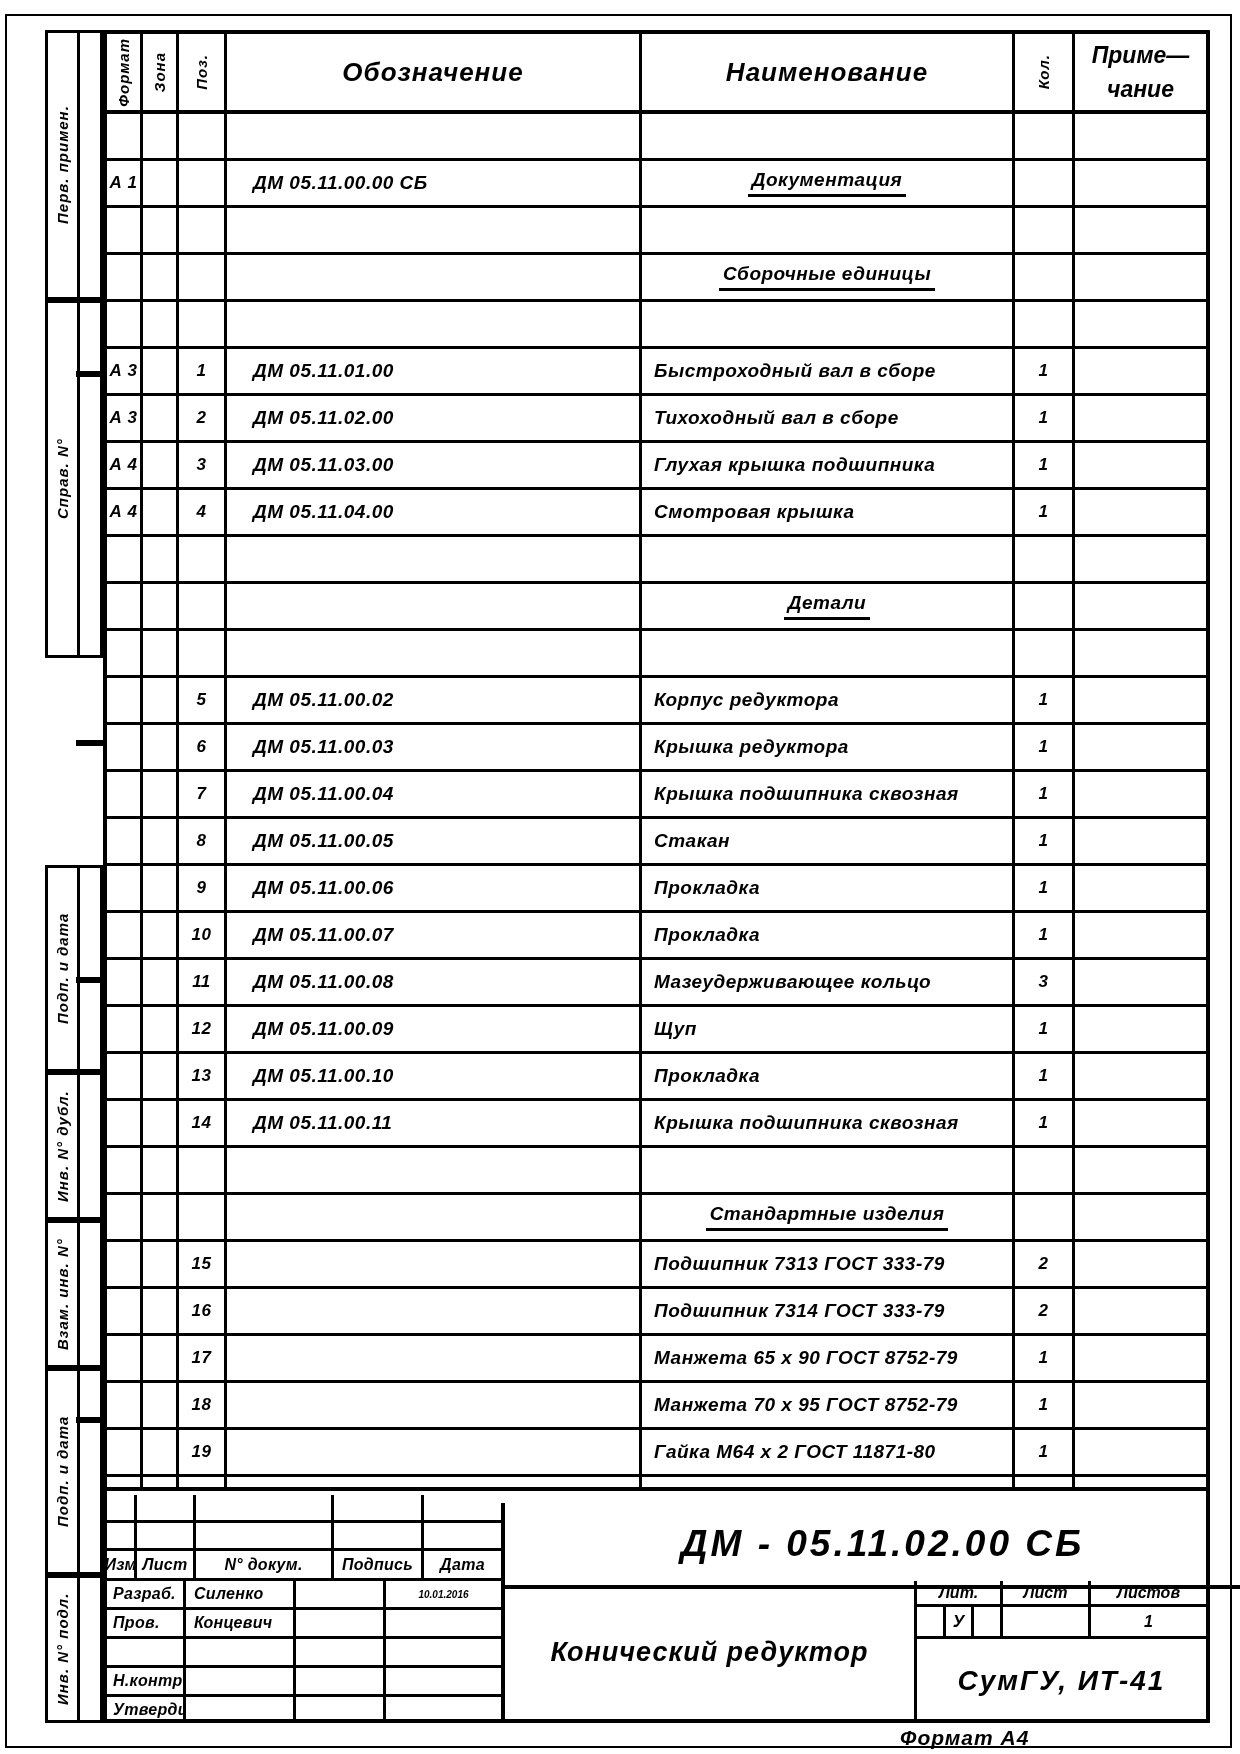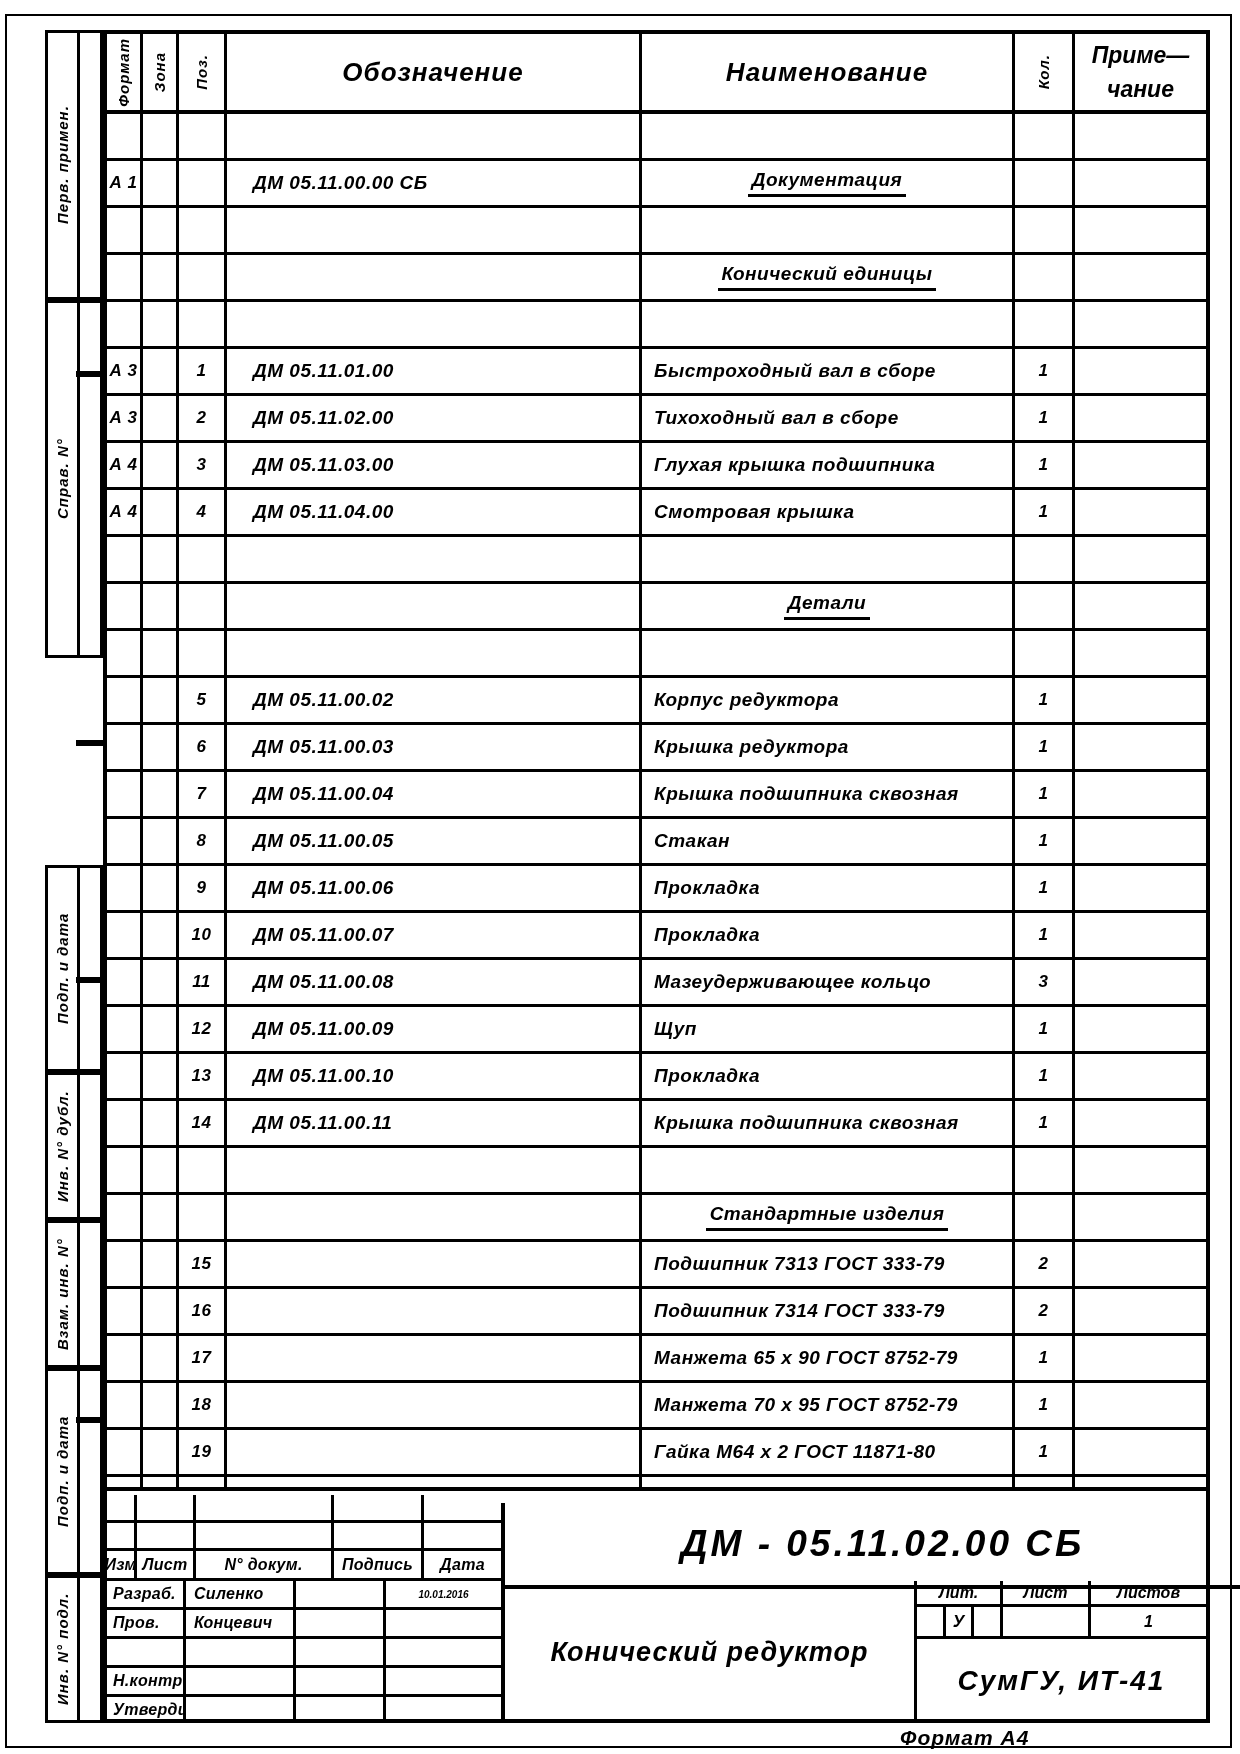--- a/index.html
+++ b/index.html
@@ -149,21 +149,21 @@
         <div class="cell c-name"></div>
         <div class="cell c-qty"></div>
         <div class="cell c-note"></div>
       </div>
       <div class="trow section">
         <div class="cell c-format"></div>
         <div class="cell c-zone"></div>
         <div class="cell c-pos"></div>
         <div class="cell c-desig"></div>
         <div class="cell c-name">
-          <span class="uline">Конический единицы</span>
+          <span class="uline">Сборочные единицы</span>
         </div>
         <div class="cell c-qty"></div>
         <div class="cell c-note"></div>
       </div>
       <div class="trow">
         <div class="cell c-format"></div>
         <div class="cell c-zone"></div>
         <div class="cell c-pos"></div>
         <div class="cell c-desig"></div>
         <div class="cell c-name"></div>

